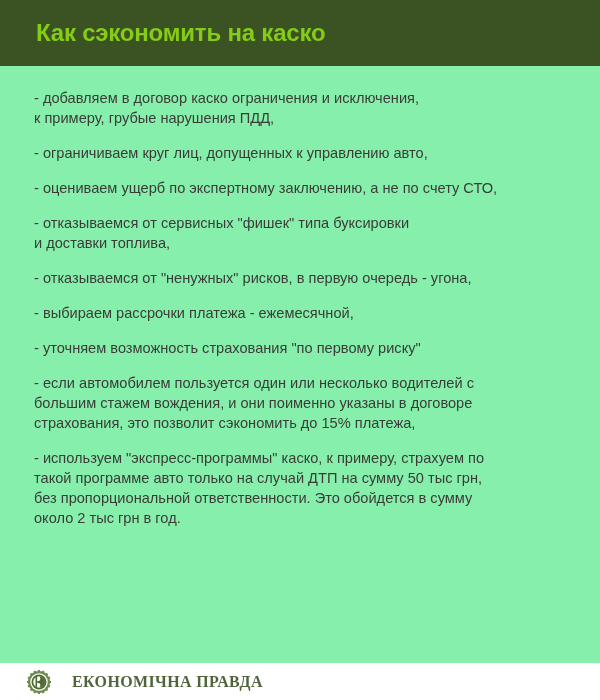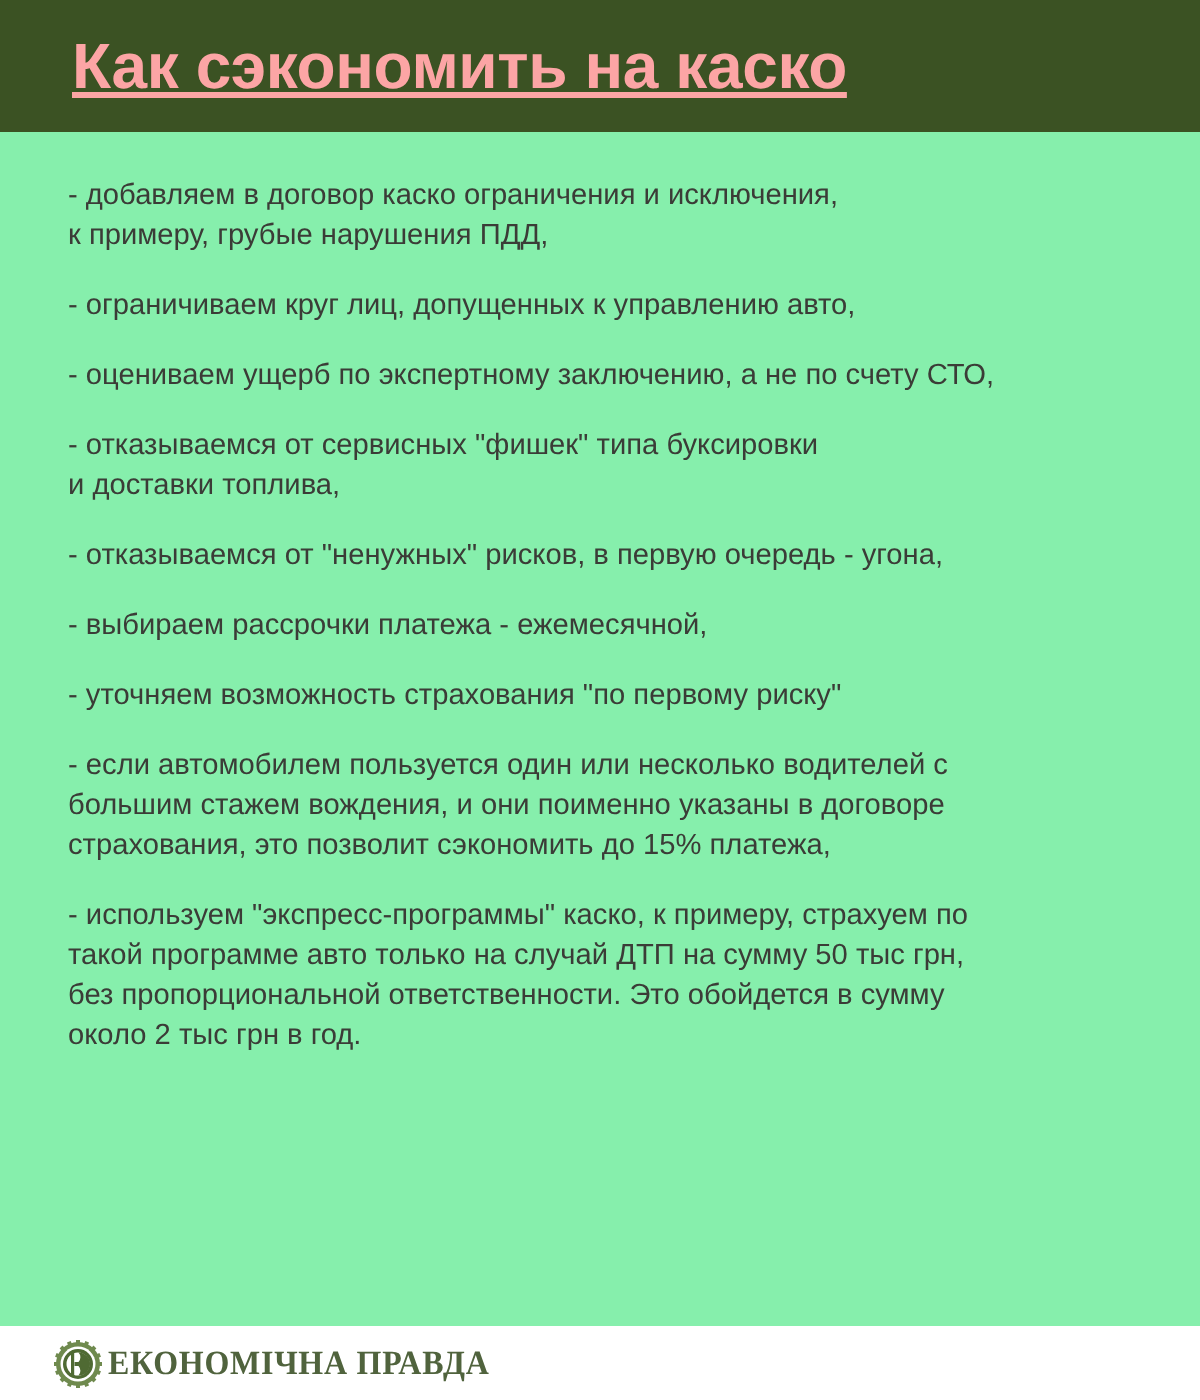--- a/index.html
+++ b/index.html
@@ -28,27 +28,26 @@
   .header {
     background: #3b5223;
     height: 66px;
     flex: 0 0 66px;
     display: flex;
     align-items: center;
     box-sizing: border-box;
     padding: 0 0 0 36px;
   }
   .header-title {
-    color: #fca5a5;
-    font-size: 32px;
+    color: #84cc16;
+    font-size: 24px;
     font-weight: bold;
     letter-spacing: -0.2px;
     line-height: 1;
     white-space: nowrap;
-    text-decoration: underline;
   }
 
   
   .body-area {
     background: #86efac;
     flex: 1 1 auto;
     box-sizing: border-box;
     padding: 22px 28px 10px 34px;
   }
 
@@ -74,21 +73,21 @@
     height: 37px;
     flex: 0 0 37px;
     display: flex;
     align-items: center;
     box-sizing: border-box;
     padding-left: 27px;
   }
   .brand {
     display: flex;
     align-items: center;
-    gap: 3px;
+    gap: 21px;
   }
   .brand-logo {
     width: 24px;
     height: 24px;
     flex: 0 0 24px;
     display: block;
   }
   .brand-name {
     color: #50633d;
     font-family: "Liberation Serif", serif;

